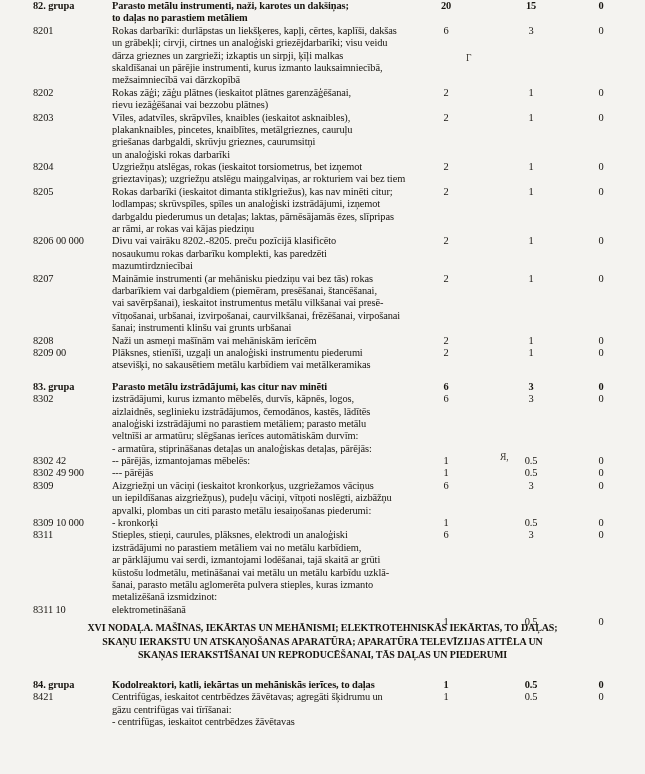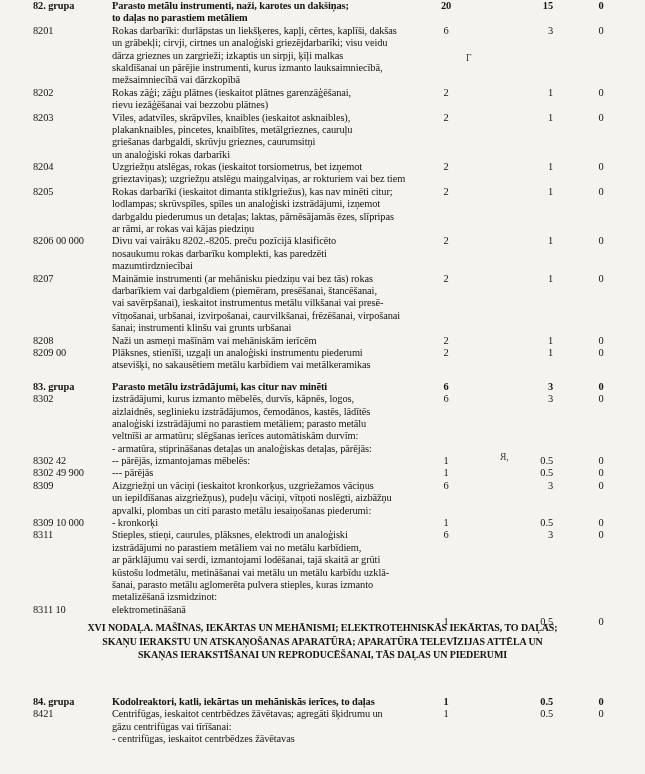--- a/index.html
+++ b/index.html
@@ -5,29 +5,29 @@
   html,body{margin:0;padding:0;}
   .page{
     position:relative;
     width:645px;height:774px;
     background:#f4f3f0;
     font-family:"Liberation Serif","DejaVu Serif",serif;
     color:#17140f;
     overflow:hidden;
   }
   .tbl{font-family:Liberation Serif, serif;}
-  .tbl2{margin-top:34px;}
+  .tbl2{margin-top:17px;}
   .row{position:relative;line-height:12.4px;font-size:10.4px;letter-spacing:-0.1px;}
   .row.bold{font-weight:bold;}
   .code{position:absolute;left:33px;top:0;white-space:nowrap;}
   .desc{margin-left:112px;}
   .dline{white-space:nowrap;height:12.4px;}
   .num{position:absolute;top:0;width:44px;text-align:center;}
   .n1{left:424px;}
-  .n2{left:509px;text-align:right;}
+  .n2{left:509px;}
   .n3{left:579px;}
   .heading{
     margin:5px 6px 0 6px;
     text-align:center;
     font-weight:bold;
     font-size:10px;
     line-height:13.6px;
     letter-spacing:-0.1px;
   }
   .artifact{position:absolute;font-size:9.5px;color:#3a362f;}

